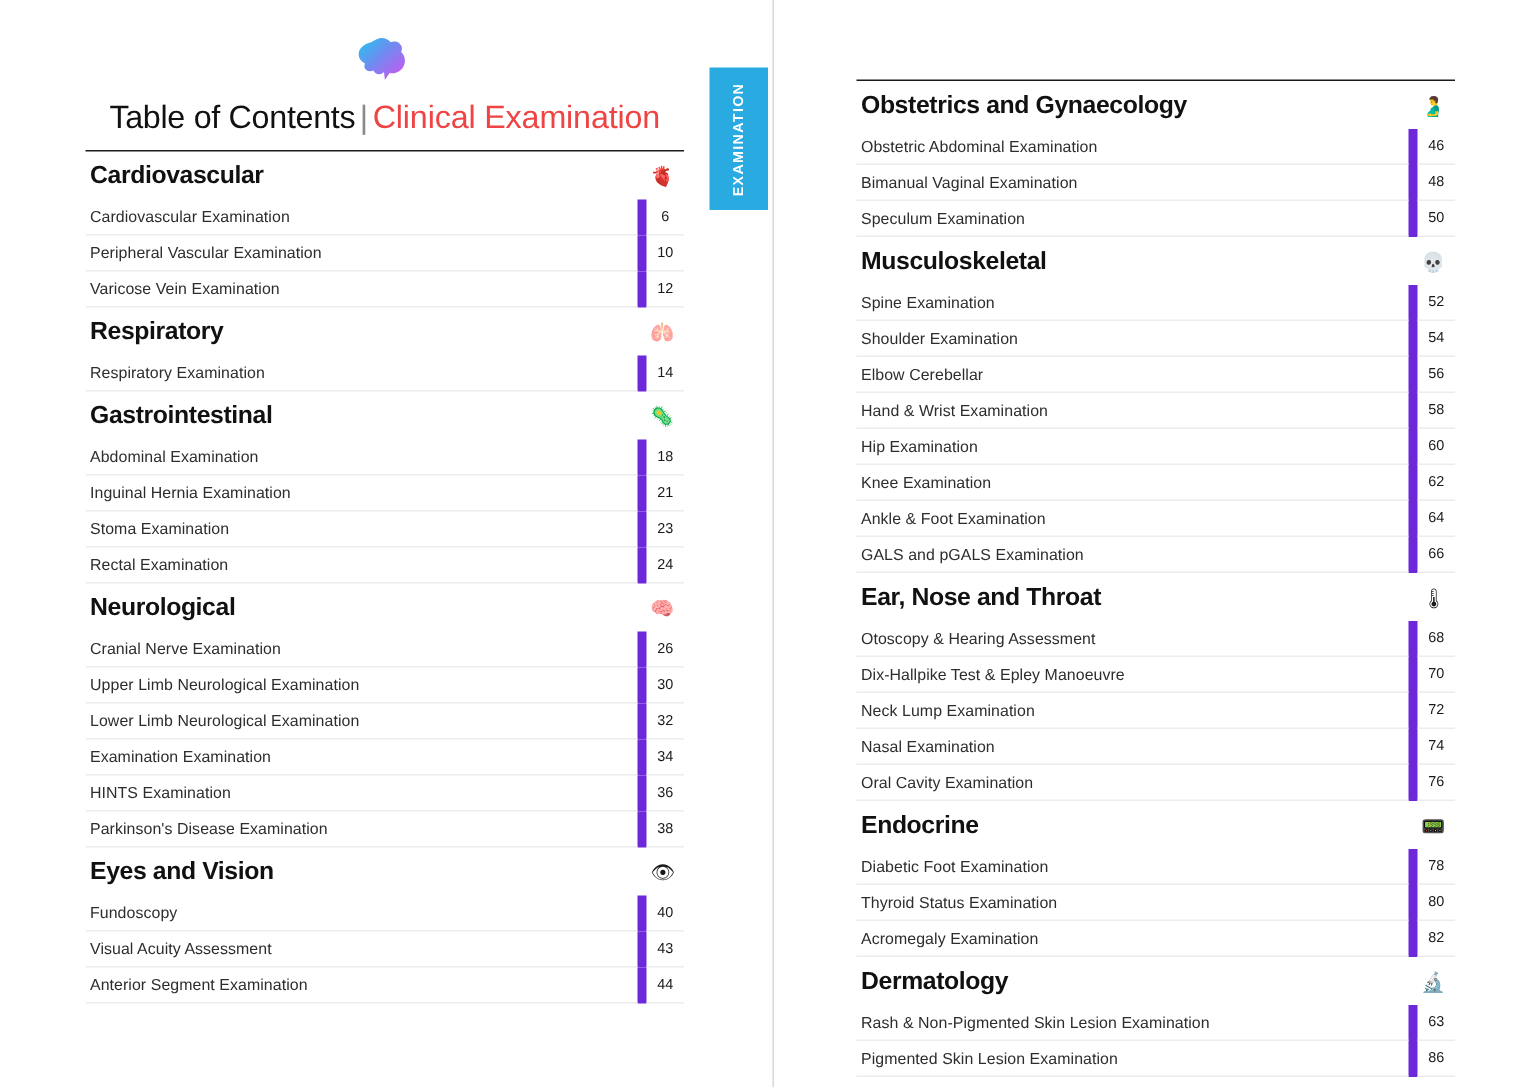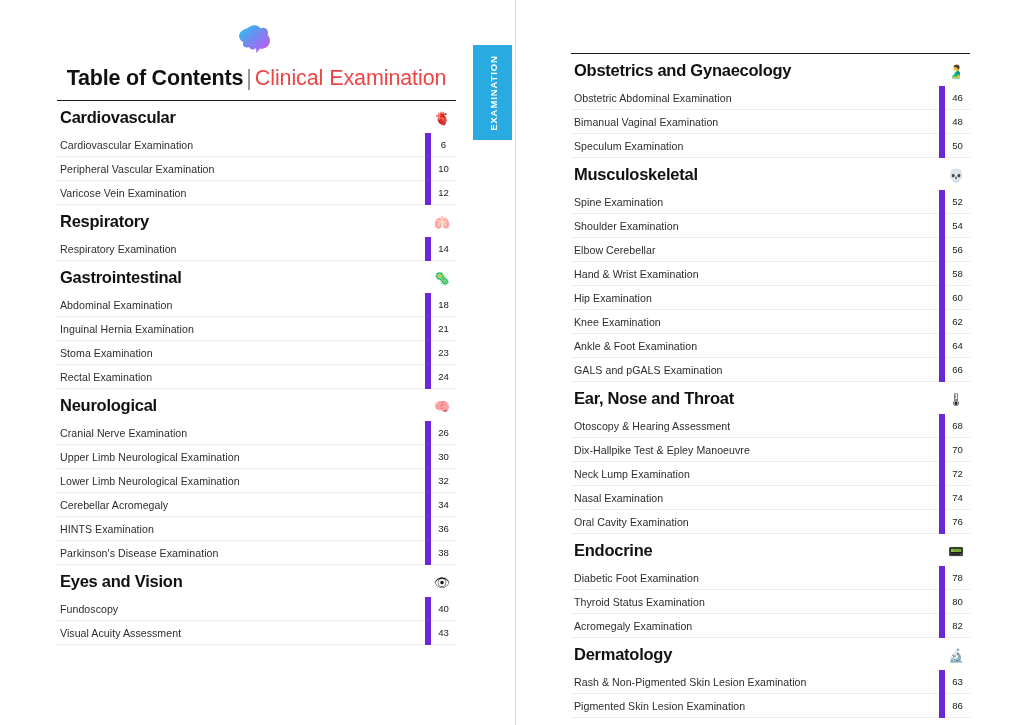--- a/index.html
+++ b/index.html
@@ -83,21 +83,21 @@
   .logo-wrap svg { display: inline-block; }
 
   .doc-title {
     text-align: center;
     font-size: 21.5px;
     line-height: 28px;
     white-space: nowrap;
     padding-top: 2px;
   }
   .doc-title .t-strong {
-    font-weight: bold;
+    font-weight: normal;
     color: #111111;
     letter-spacing: -0.2px;
   }
   .doc-title .t-sep {
     font-weight: 300;
     color: #8a8a8a;
     padding: 0 3px;
   }
   .doc-title .t-light {
     font-weight: 400;
@@ -266,21 +266,21 @@
             </tr>
             <tr class="entry-row">
               <td class="e-label">Upper Limb Neurological Examination</td>
               <td class="e-page">30</td>
             </tr>
             <tr class="entry-row">
               <td class="e-label">Lower Limb Neurological Examination</td>
               <td class="e-page">32</td>
             </tr>
             <tr class="entry-row">
-              <td class="e-label">Cerebellar Acromegaly</td>
+              <td class="e-label">Examination Examination</td>
               <td class="e-page">34</td>
             </tr>
             <tr class="entry-row">
               <td class="e-label">HINTS Examination</td>
               <td class="e-page">36</td>
             </tr>
             <tr class="entry-row last-entry">
               <td class="e-label">Parkinson's Disease Examination</td>
               <td class="e-page">38</td>
             </tr>
@@ -288,20 +288,24 @@
               <td class="sec-name">Eyes and Vision</td>
               <td class="sec-icon"><span class="sec-emoji">👁</span></td>
             </tr>
             <tr class="entry-row">
               <td class="e-label">Fundoscopy</td>
               <td class="e-page">40</td>
             </tr>
             <tr class="entry-row">
               <td class="e-label">Visual Acuity Assessment</td>
               <td class="e-page">43</td>
+            </tr>
+            <tr class="entry-row last-entry">
+              <td class="e-label">Anterior Segment Examination</td>
+              <td class="e-page">44</td>
             </tr>
           </tbody>
       </table>
     </div>
   </div>
 
   <div class="side-tab">
     <span class="side-tab-label">EXAMINATION</span>
   </div>
 

